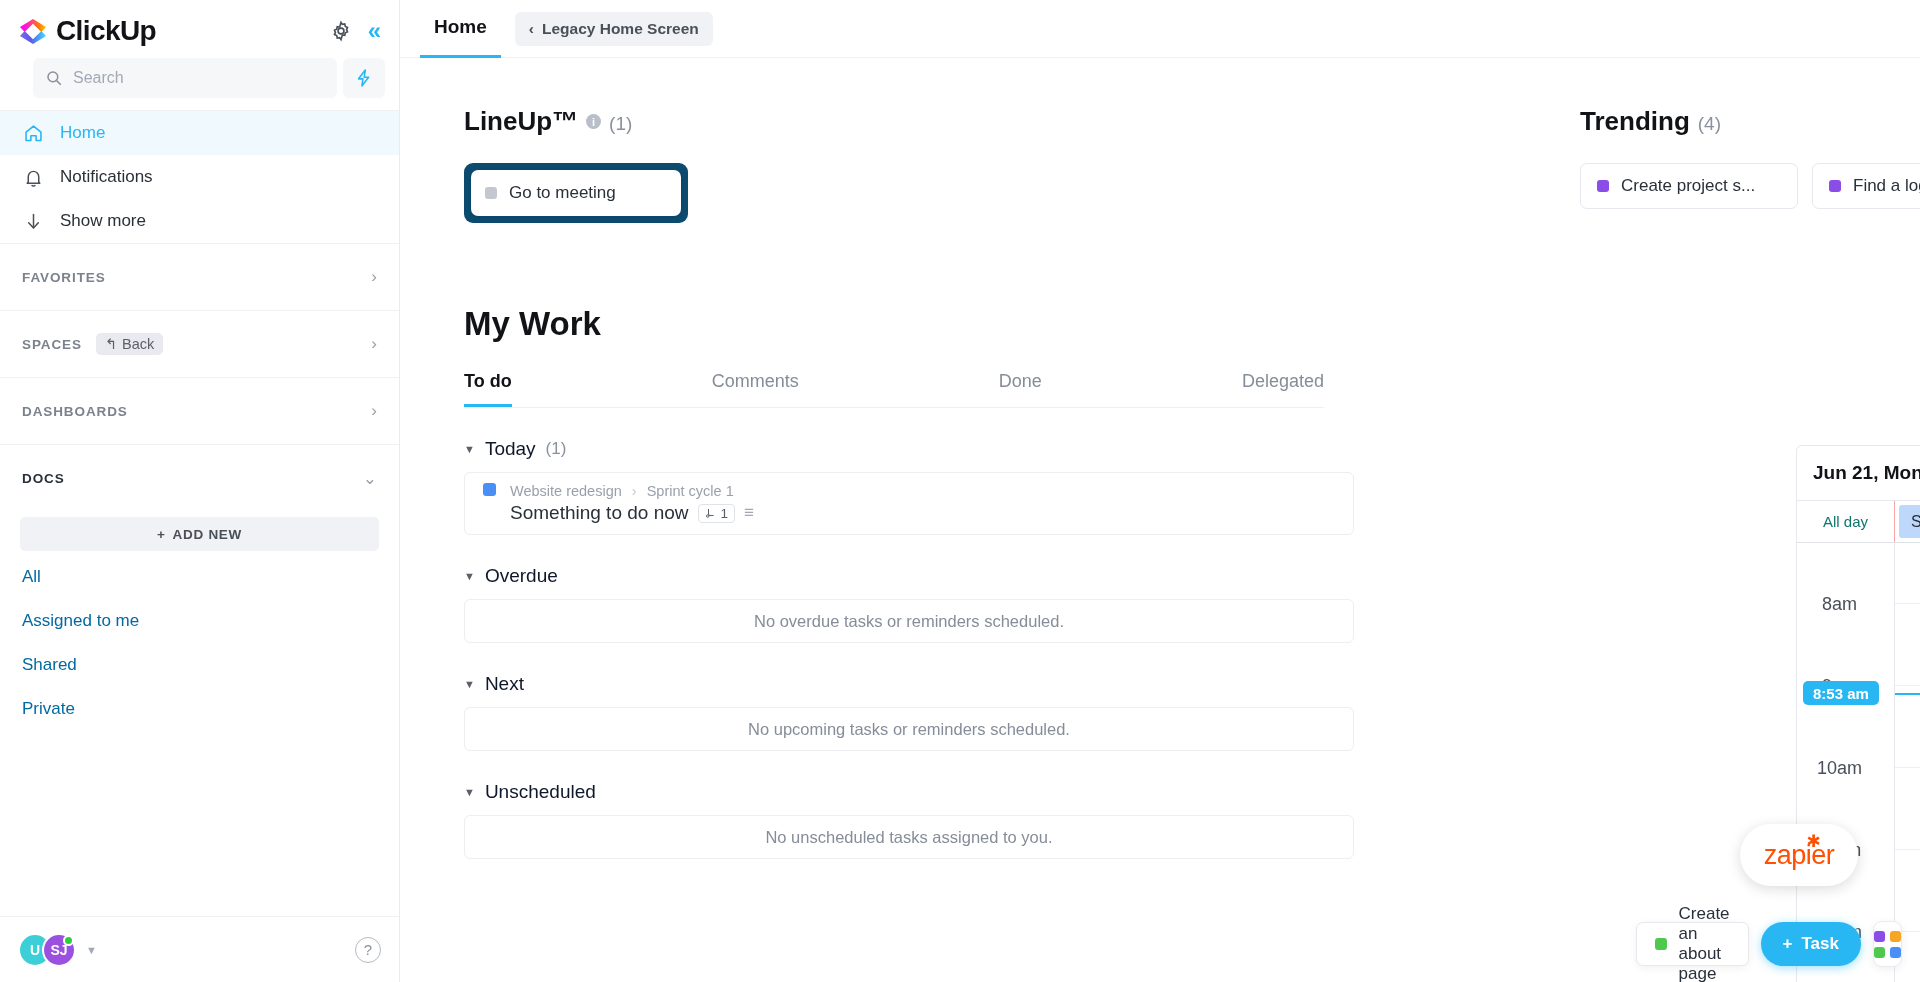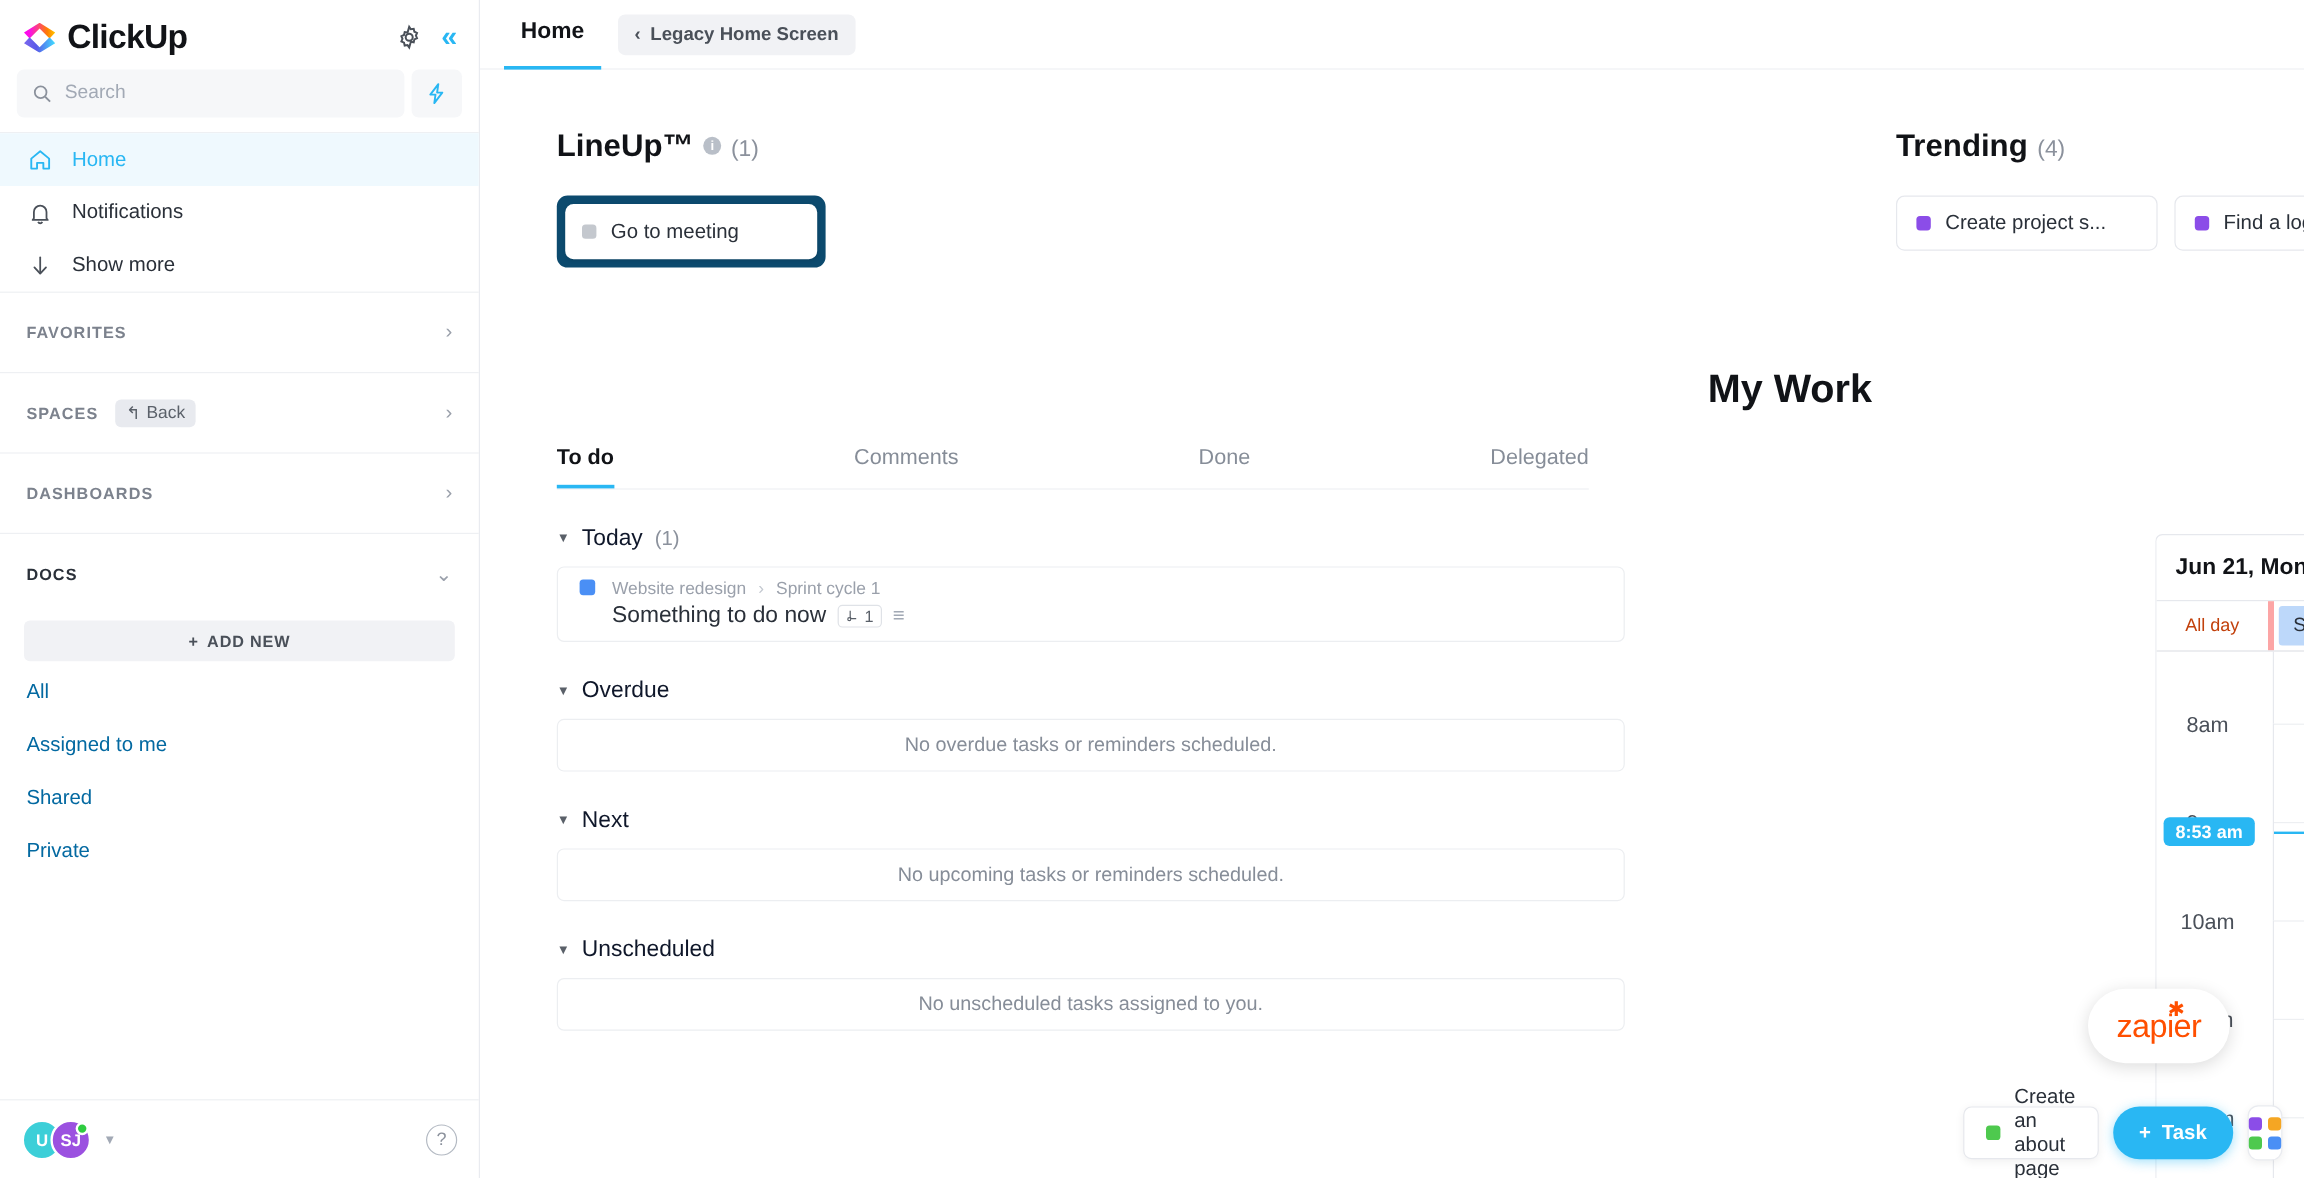--- a/index.html
+++ b/index.html
@@ -31,21 +31,21 @@
     position: absolute; left: 2px; top: 15px; width: 26px; height: 13px;
     background: linear-gradient(90deg, #7B68EE 0%, #5A5AE8 40%, #40DDFF 100%);
     clip-path: polygon(0% 38%, 18% 0%, 50% 64%, 82% 0%, 100% 38%, 50% 100%);
   }
   .logo-text { font-size: 28px; font-weight: bold; letter-spacing: -0.6px; color: #111317; }
   .sb-top-actions { margin-left: auto; display: flex; align-items: center; gap: 16px; }
   .icon-btn { display: flex; align-items: center; justify-content: center; cursor: pointer; }
   .gear { width: 22px; height: 22px; }
   .collapse { color: #29b7f3; font-size: 24px; line-height: 1; font-weight: bold; }
 
-  .sb-search-row { display: flex; padding: 0 14px 12px 14px; gap: 6px; }
+  .sb-search-row { display: flex; padding: 0 14px 12px 14px; gap: 6px; margin-left: 19px; }
   .searchbox {
     flex: 1; height: 40px; background: #f6f7f9; border-radius: 6px;
     display: flex; align-items: center; padding: 0 12px; gap: 10px; cursor: text;
   }
   .searchbox input {
     border: none; background: transparent; outline: none; flex: 1;
     font-family: "Liberation Sans", sans-serif; font-size: 16px; color: #2a3039;
   }
   .searchbox input::placeholder { color: #a2a9b5; }
   .bolt-btn { width: 42px; height: 40px; background: #f6f7f9; border-radius: 6px; display:flex; align-items:center; justify-content:center; cursor:pointer; }
@@ -141,21 +141,21 @@
 
   .trending { position: absolute; left: 1180px; top: 48px; width: 700px; }
   .trend-cards { display: flex; gap: 14px; }
   .trend-card {
     background: #fff; border: 1px solid #e6e8ed; border-radius: 7px;
     height: 46px; width: 218px; display: flex; align-items: center; gap: 12px;
     padding: 0 16px; font-size: 17px; color: #2a3039; cursor: pointer;
     white-space: nowrap; overflow: hidden;
   }
 
-  .mywork-title { font-size: 33px; font-weight: bold; color: #111317; margin-top: 82px; text-align: right; }
+  .mywork-title { font-size: 33px; font-weight: bold; color: #111317; margin-top: 82px; }
   .mw-tabs {
     display: flex; gap: 34px; margin-top: 28px; border-bottom: 1px solid #eef0f3;
     width: 860px; padding-bottom: 0; justify-content: space-between;
   }
   .mw-tab { font-size: 18px; color: #868d98; padding-bottom: 12px; cursor: pointer; }
   .mw-tab.active { color: #111317; font-weight: bold; border-bottom: 3px solid #29b7f3; }
 
   .group { margin-top: 30px; width: 890px; }
   .group-head { display: flex; align-items: center; gap: 10px; margin-bottom: 12px; cursor: pointer; }
   .caret { color: #5a6069; font-size: 11px; }
@@ -188,21 +188,21 @@
     position: absolute; left: 1396px; top: 387px; width: 460px; bottom: 0;
     border: 1px solid #e6e8ed; border-bottom: none; border-radius: 6px 6px 0 0;
     background: #fff; display: flex; flex-direction: column; overflow: hidden;
   }
   .cal-head { height: 54px; display: flex; align-items: center; padding: 0 16px; gap: 12px; flex: 0 0 54px; }
   .cal-date { font-size: 19px; font-weight: bold; color: #111317; display: flex; align-items: center; gap: 7px; cursor: pointer; }
 
   .allday-row { display: flex; border-top: 1px solid #e6e8ed; height: 42px; flex: 0 0 42px; }
   .allday-label {
     width: 98px; flex: 0 0 98px; display: flex; align-items: center; justify-content: center;
-    font-size: 15px; color: #c2410c; border-right: 5px solid #fca5a5;
+    font-size: 15px; color: #0f766e; border-right: 1px solid #fca5a5;
   }
   .allday-body { flex: 1; padding: 4px 6px 4px 4px; }
   .allday-evt {
     background: #bdd8fa; border-radius: 3px; height: 100%;
     display: flex; align-items: center; padding: 0 12px;
     font-size: 16px; color: #2a3039; cursor: pointer;
   }
 
   .grid-wrap { flex: 1; position: relative; border-top: 1px solid #dfe2e7; overflow: hidden; }
   .grid-inner { position: absolute; left: 0; top: -22px; right: 0; }

